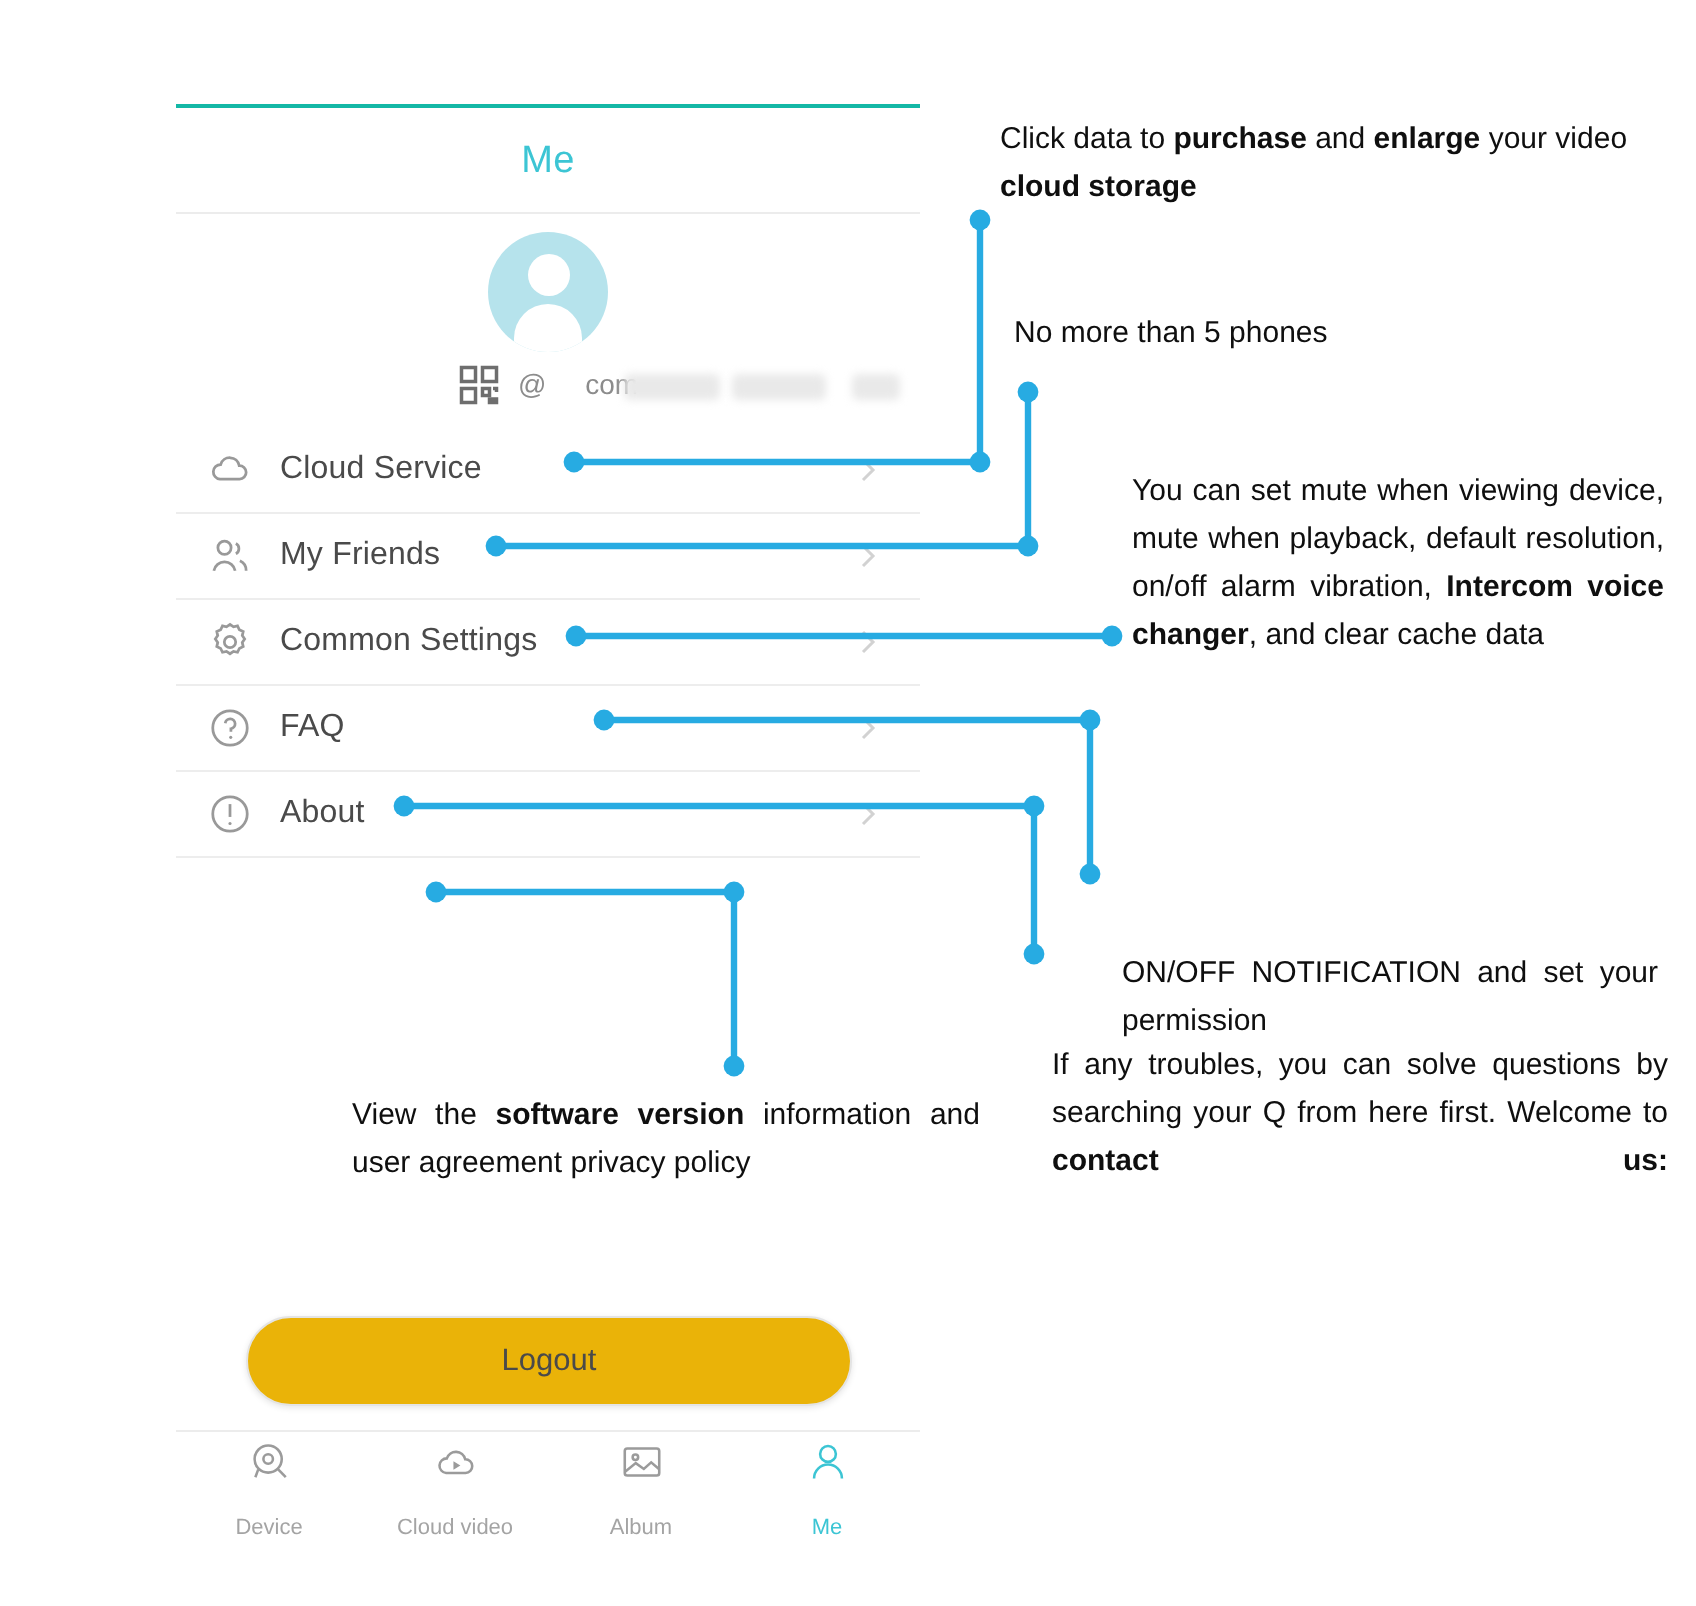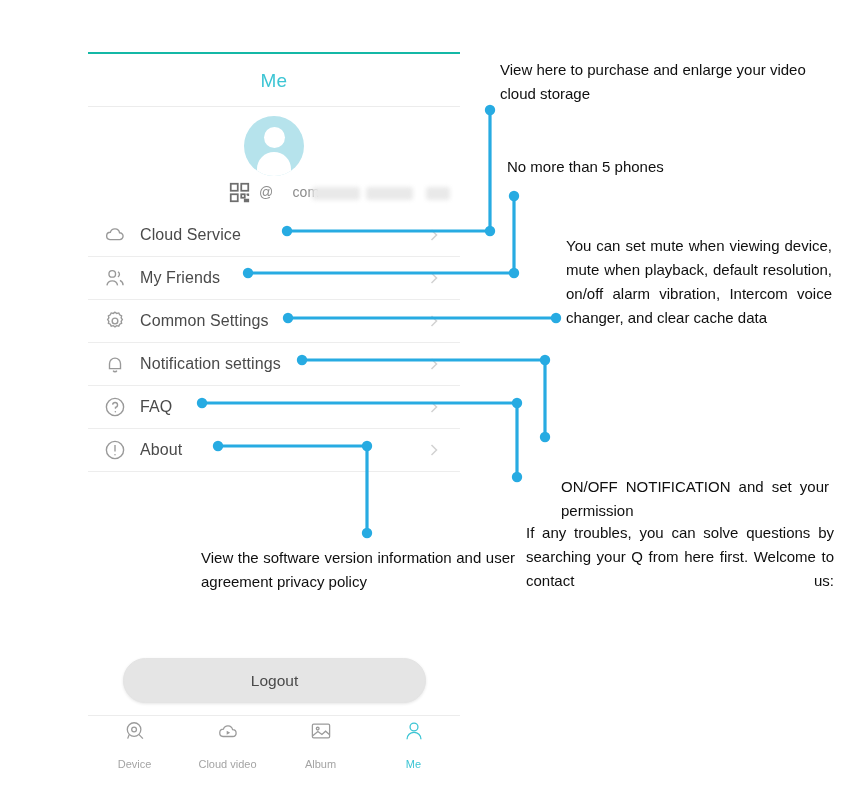--- a/index.html
+++ b/index.html
@@ -148,21 +148,21 @@
   }
 
   
   #logout-button {
     position: absolute;
     left: 35px;
     top: 604px;
     width: 303px;
     height: 45px;
     border-radius: 23px;
-    background: #e5e5e5;
+    background: #eab308;
     border: 1px solid #e4e4e4;
     box-shadow: 0 1px 3px rgba(0,0,0,0.10);
     display: flex;
     align-items: center;
     justify-content: center;
     font-size: 15.5px;
     color: #4a4a4a;
     box-sizing: border-box;
   }
 
@@ -196,30 +196,30 @@
   .tab-item.active .tab-icon { color: #3cc5d4; }
   .tab-item.active .tab-label { color: #3cc5d4; }
 
   
   .annot {
     position: absolute;
     font-size: 15px;
     line-height: 24px;
     color: #0f0f0f;
   }
-  .annot b { font-weight: normal; }
+  .annot b { font-weight: bold; }
   .justify { text-align: justify; text-align-last: justify; }
   .justify-nolast { text-align: justify; }
 
   #annot-cloud   { left: 500px; top: 58px;  width: 330px; }
   #annot-phones  { left: 507px; top: 155px; width: 250px; }
   #annot-common  { left: 566px; top: 234px; width: 266px; }
   #annot-notif   { left: 561px; top: 432px; width: 268px; margin-top: 43px; }
   #annot-faq     { left: 526px; top: 521px; width: 308px; }
-  #annot-about   { left: 176px; top: 546px; width: 314px; margin-left: 25px; }
+  #annot-about   { left: 176px; top: 546px; width: 314px; }
 
   
   #connectors {
     position: absolute;
     left: 0; top: 0;
     width: 848px;
     height: 803px;
     pointer-events: none;
   }
 </style>
@@ -283,30 +283,20 @@
       <svg class="menu-icon" viewBox="0 0 24 24" fill="none" stroke="currentColor" stroke-width="1.5">
         <circle cx="12" cy="12" r="3.1"></circle>
         <path d="M12 2.4 l1.9 1.3 2.2 -0.5 1 2.1 2.1 1 -0.5 2.2 1.3 1.9 -1.3 1.9 0.5 2.2 -2.1 1 -1 2.1 -2.2 -0.5 -1.9 1.3 -1.9 -1.3 -2.2 0.5 -1 -2.1 -2.1 -1 0.5 -2.2 -1.3 -1.9 1.3 -1.9 -0.5 -2.2 2.1 -1 1 -2.1 2.2 0.5 z"></path>
       </svg>
       <span class="menu-label">Common Settings</span>
       <svg class="chevron" viewBox="0 0 8 12" fill="none" stroke="currentColor" stroke-width="1.5">
           <path d="M1.5 1 L6.5 6 L1.5 11"></path>
         </svg>
     </div>
 
-    <div class="menu-item">
-      <svg class="menu-icon" viewBox="0 0 24 24" fill="none" stroke="currentColor" stroke-width="1.5">
-        <path d="M6 17 v-5.4 a6 6 0 0 1 12 0 V17 z"></path>
-        <path d="M10 19.2 a2.2 2.2 0 0 0 4 0"></path>
-      </svg>
-      <span class="menu-label">Notification settings</span>
-      <svg class="chevron" viewBox="0 0 8 12" fill="none" stroke="currentColor" stroke-width="1.5">
-          <path d="M1.5 1 L6.5 6 L1.5 11"></path>
-        </svg>
-    </div>
 
     <div class="menu-item">
       <svg class="menu-icon" viewBox="0 0 24 24" fill="none" stroke="currentColor" stroke-width="1.5">
         <circle cx="12" cy="12" r="9.4"></circle>
         <path d="M9.4 9.4 a2.7 2.7 0 1 1 3.1 3 v1.6"></path>
         <circle cx="12.4" cy="17.1" r="0.85" fill="currentColor" stroke="none"></circle>
       </svg>
       <span class="menu-label">FAQ</span>
       <svg class="chevron" viewBox="0 0 8 12" fill="none" stroke="currentColor" stroke-width="1.5">
           <path d="M1.5 1 L6.5 6 L1.5 11"></path>
@@ -400,21 +390,21 @@
     <circle cx="556" cy="318" r="5.2"></circle>
     <circle cx="545" cy="360" r="5.2"></circle>
     <circle cx="545" cy="437" r="5.2"></circle>
     <circle cx="517" cy="403" r="5.2"></circle>
     <circle cx="517" cy="477" r="5.2"></circle>
     <circle cx="367" cy="446" r="5.2"></circle>
     <circle cx="367" cy="533" r="5.2"></circle>
   </g>
 </svg>
 
-<div class="annot" id="annot-cloud"><span>View here to </span><b>purchase</b><span> and </span><b>enlarge</b><span> your video </span><b>cloud storage</b></div>
+<div class="annot" id="annot-cloud"><span>Click data to </span><b>purchase</b><span> and </span><b>enlarge</b><span> your video </span><b>cloud storage</b></div>
 
 <div class="annot" id="annot-phones"><span>No more than 5 phones</span></div>
 
 <div class="annot justify-nolast" id="annot-common"><span>You can set mute when viewing device, mute when playback, default resolution, on/off alarm vibration, </span><b>Intercom voice changer</b><span>, and clear cache data</span></div>
 
 <div class="annot justify-nolast" id="annot-notif"><span>ON/OFF NOTIFICATION and set your permission</span></div>
 
 <div class="annot justify" id="annot-faq"><span>If any troubles, you can solve questions by searching your Q from here first. Welcome to </span><b>contact us:</b></div>
 
 <div class="annot justify-nolast" id="annot-about"><span>View the </span><b>software version</b><span> information and user agreement privacy policy</span></div>

